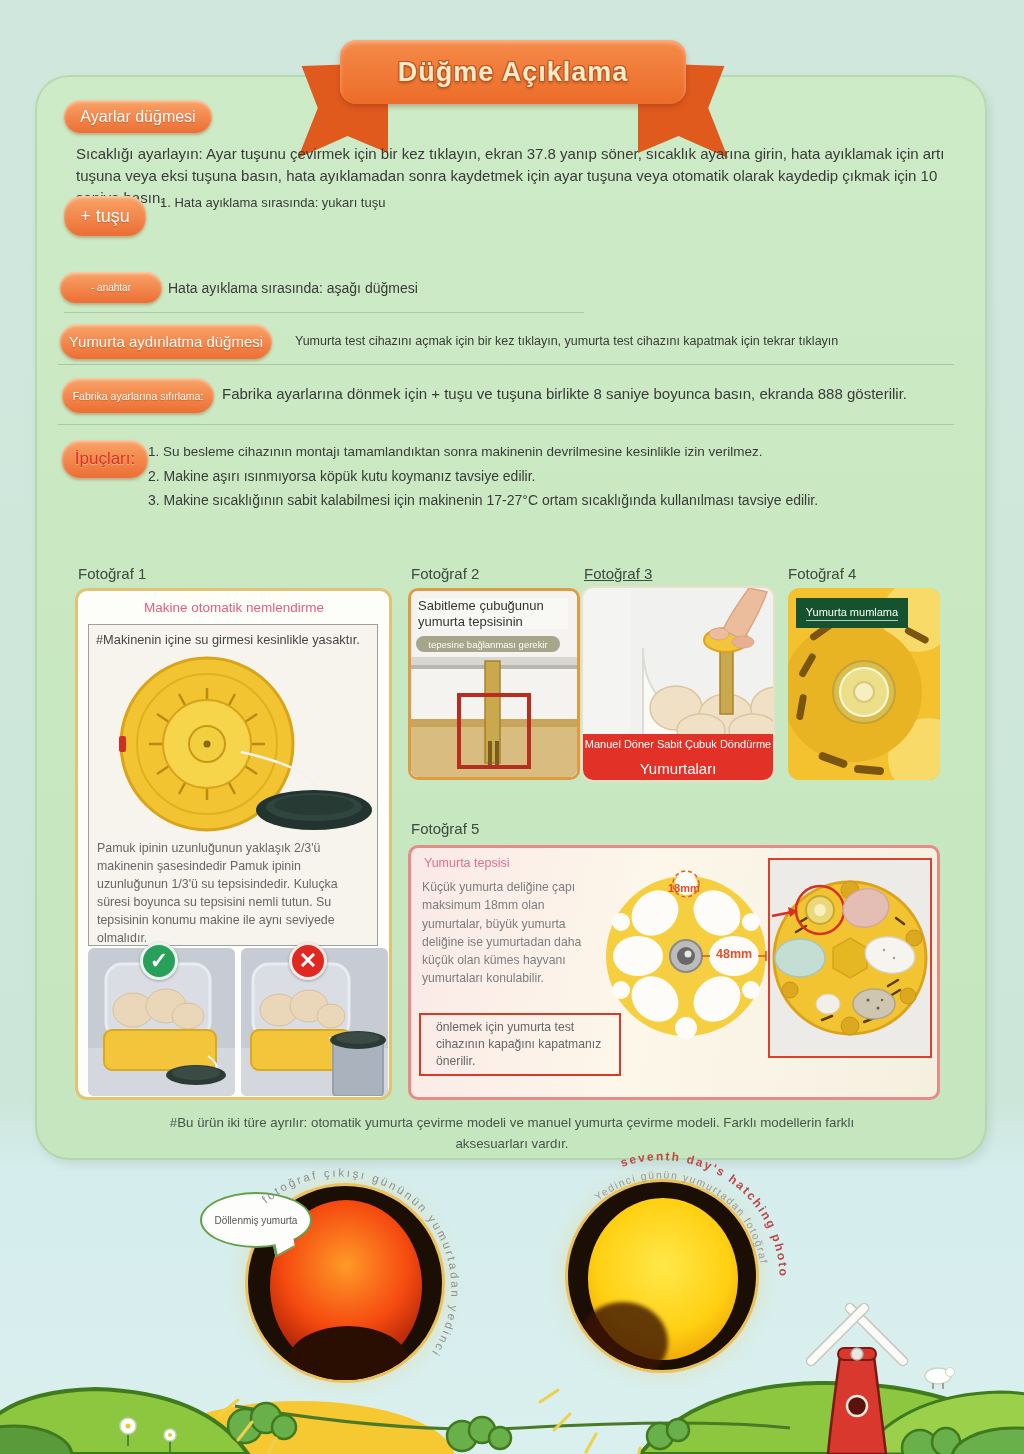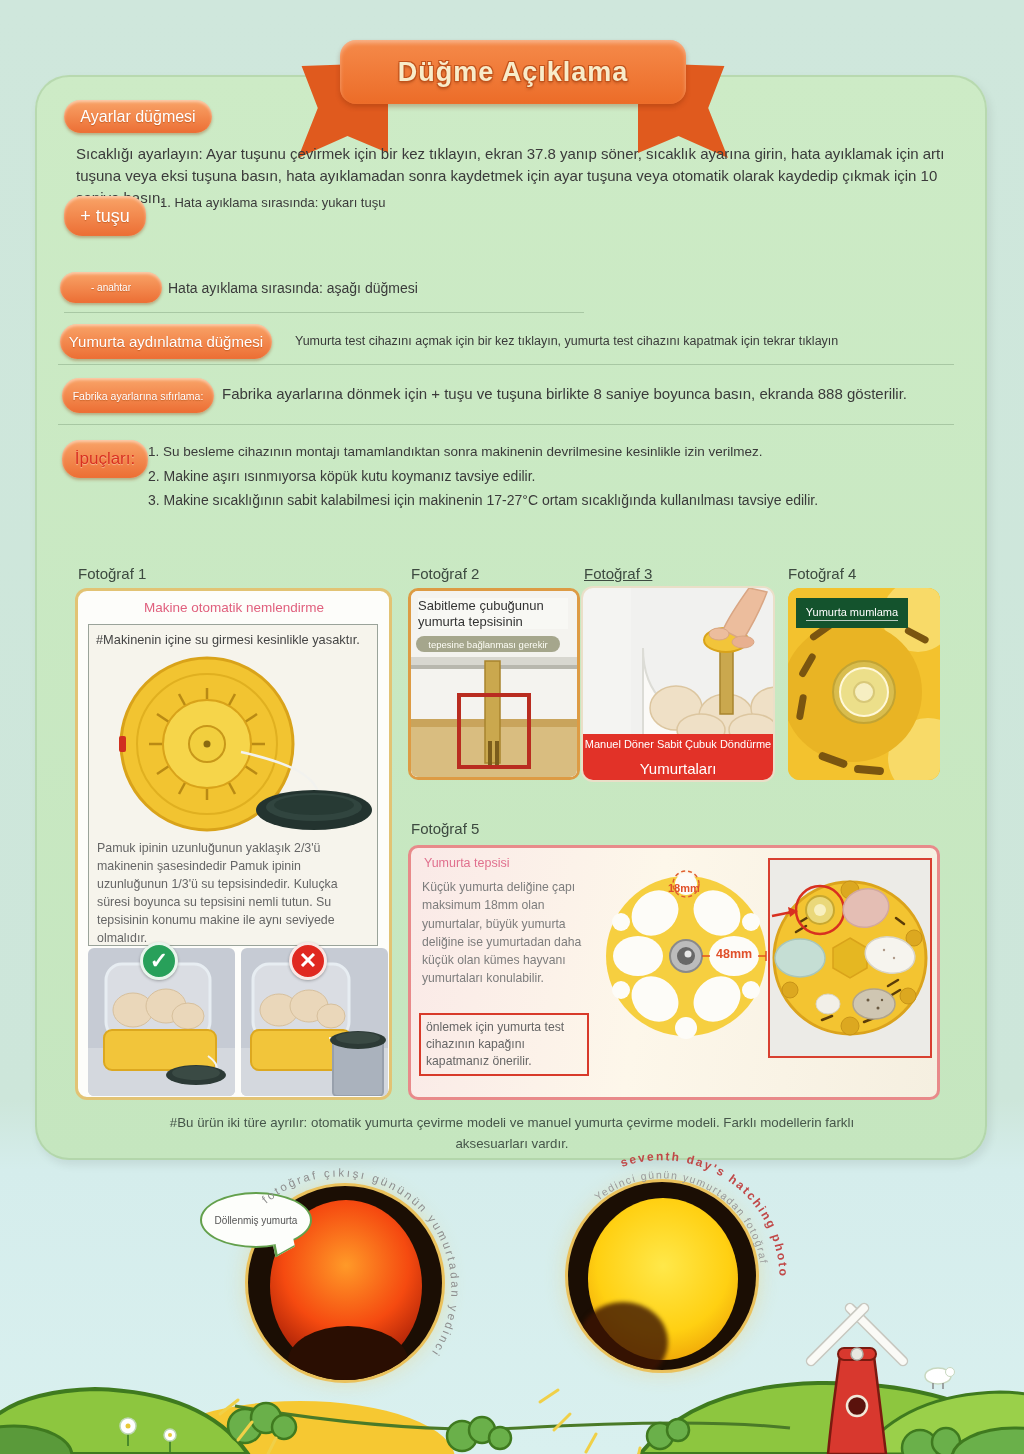--- a/index.html
+++ b/index.html
@@ -229,21 +229,21 @@
       <circle cx="76" cy="104" r="10" fill="#f6efc2" stroke="#d8c878" stroke-width="2"></circle>
     </svg>
     <div style="position:absolute;left:8px;top:10px;width:112px;height:30px;background:#14532d;display:flex;align-items:center;justify-content:center;">
       <span style="font-size:11px;color:#fff;border-bottom:1px solid rgba(255,255,255,.7);padding-bottom:2px;">Yumurta mumlama</span>
     </div>
   </div>
 
   <div class="abs" style="left:408px;top:845px;width:532px;height:255px;border:3px solid #e88a8a;border-radius:10px;background:linear-gradient(100deg,#fae9e7,#fdf7ea 45%,#f5efe0);"></div>
   <div class="txt" style="left:424px;top:856px;font-size:12.5px;color:#e0708e;">Yumurta tepsisi</div>
   <div class="txt" style="left:422px;top:878px;width:172px;font-size:12.2px;color:#7d7d7d;line-height:1.5;">Küçük yumurta deliğine çapı maksimum 18mm olan yumurtalar, büyük yumurta deliğine ise yumurtadan daha küçük olan kümes hayvanı yumurtaları konulabilir.</div>
-  <div class="txt" style="left:419px;top:1013px;width:170px;border:2px solid #d83a2a;padding:4px 5px;font-size:12.2px;color:#666;line-height:1.4;">önlemek için yumurta test cihazının kapağını kapatmanız önerilir.</div>
+  <div class="txt" style="left:419px;top:1013px;width:202px;border:2px solid #d83a2a;padding:4px 15px;font-size:12.2px;color:#666;line-height:1.4;">önlemek için yumurta test cihazının kapağını kapatmanız önerilir.</div>
 
   <svg class="abs" style="left:598px;top:856px;" width="176" height="200" viewBox="0 0 176 200">
     <circle cx="88" cy="100" r="80" fill="#f6cf40"></circle>
     <g fill="#fdfcf8">
       <ellipse cx="57" cy="57" rx="25" ry="21" transform="rotate(-40 57 57)"></ellipse>
       <ellipse cx="119" cy="57" rx="25" ry="21" transform="rotate(40 119 57)"></ellipse>
       <ellipse cx="40" cy="100" rx="25" ry="20"></ellipse>
       <ellipse cx="136" cy="100" rx="25" ry="20"></ellipse>
       <ellipse cx="57" cy="143" rx="25" ry="21" transform="rotate(40 57 143)"></ellipse>
       <ellipse cx="119" cy="143" rx="25" ry="21" transform="rotate(-40 119 143)"></ellipse>

